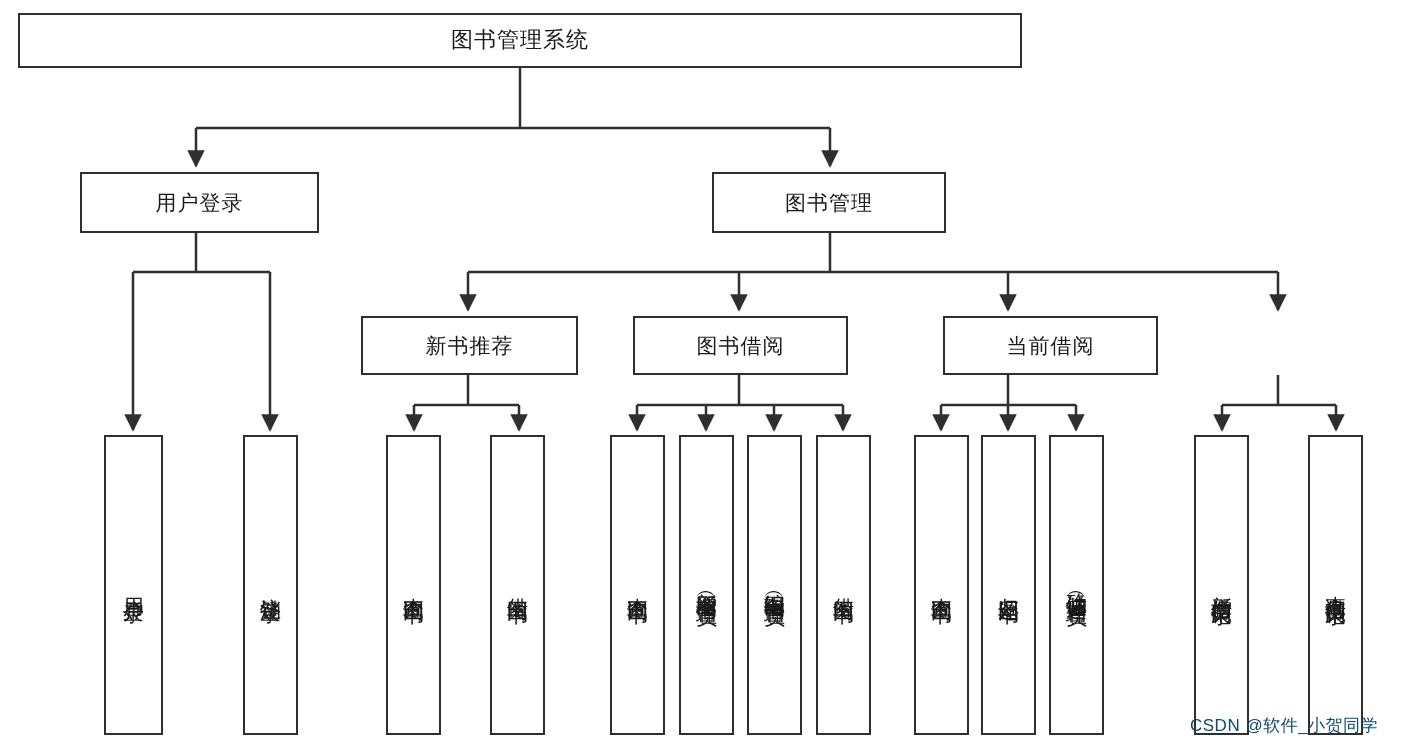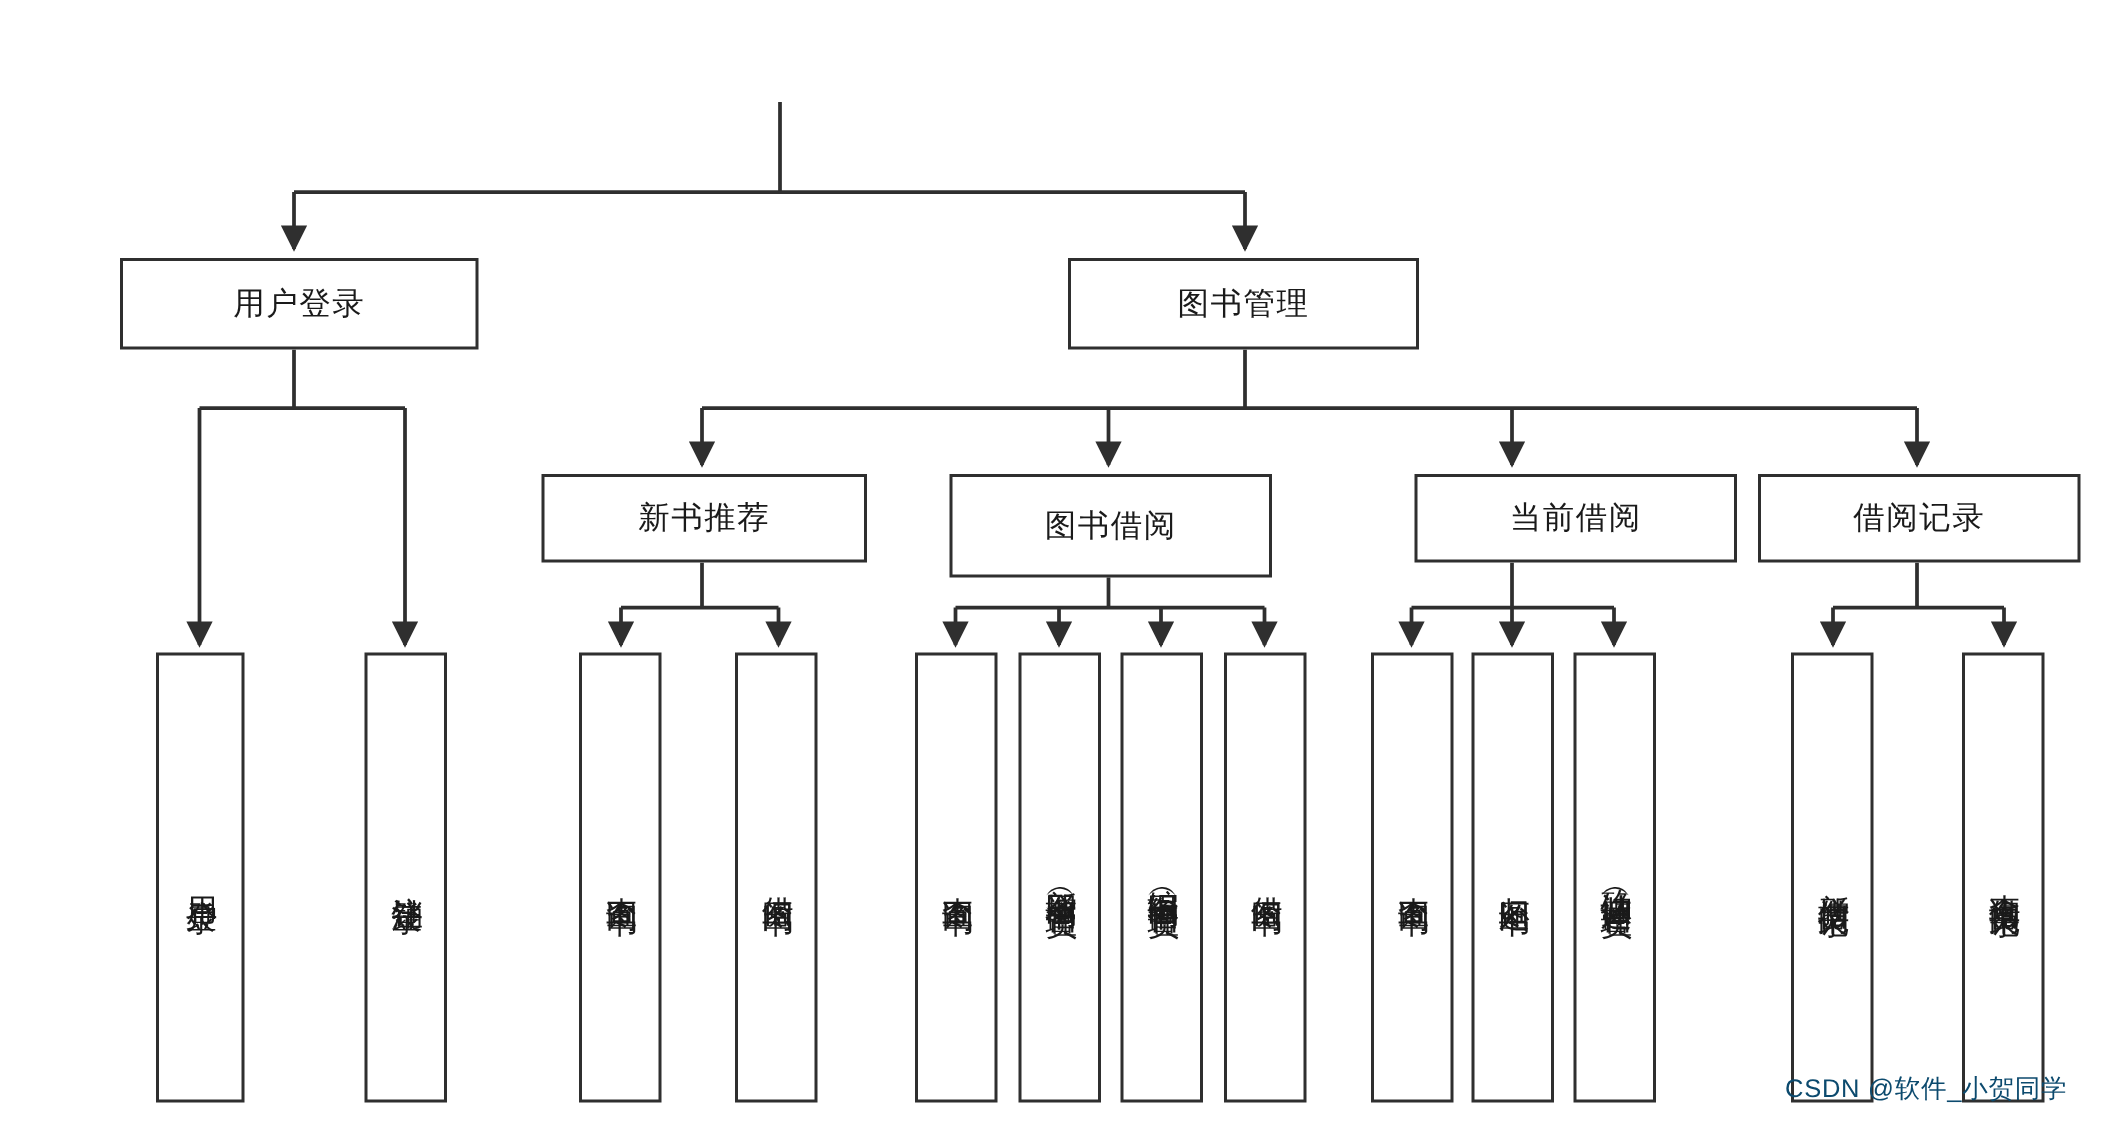--- a/index.html
+++ b/index.html
@@ -114,39 +114,39 @@
       <path d="M 1076 405 L 1076 430" marker-end="url(#arrow)"></path>
 
       <path d="M 1278 375 L 1278 405"></path>
       <path d="M 1222 405 L 1336 405"></path>
       <path d="M 1222 405 L 1222 430" marker-end="url(#arrow)"></path>
       <path d="M 1336 405 L 1336 430" marker-end="url(#arrow)"></path>
 
     </g>
   </svg>
 
+  <div class="node horiz root" style="left:18px; top:13px; width:1004px; height:55px;">
+    <span>图书管理系统</span>
+  </div>
 
   <div class="node horiz" style="left:80px; top:172px; width:239px; height:61px;">
     <span>用户登录</span>
   </div>
   <div class="node horiz" style="left:361px; top:316px; width:217px; height:59px;">
     <span>新书推荐</span>
   </div>
 
   <div class="node horiz" style="left:712px; top:172px; width:234px; height:61px;">
     <span>图书管理</span>
   </div>
-  <div class="node horiz" style="left:633px; top:316px; width:215px; height:69px;">
+  <div class="node horiz" style="left:633px; top:316px; width:215px; height:59px;">
     <span>图书借阅</span>
   </div>
   <div class="node horiz" style="left:902px; top:316px; width:215px; height:59px;margin-left:41px;">
     <span>当前借阅</span>
-  </div>
-  <div class="node horiz" style="left:1172px; top:316px; width:215px; height:59px;">
-    <span>借阅记录</span>
   </div>
 
   <div class="node vert" style="left:104px; top:435px; width:59px; height:300px;">
     <span class="vtext">用户登录</span>
   </div>
   <div class="node vert" style="left:243px; top:435px; width:55px; height:300px;">
     <span class="vtext">注销登录</span>
   </div>
 
   <div class="node vert" style="left:386px; top:435px; width:55px; height:300px;">

